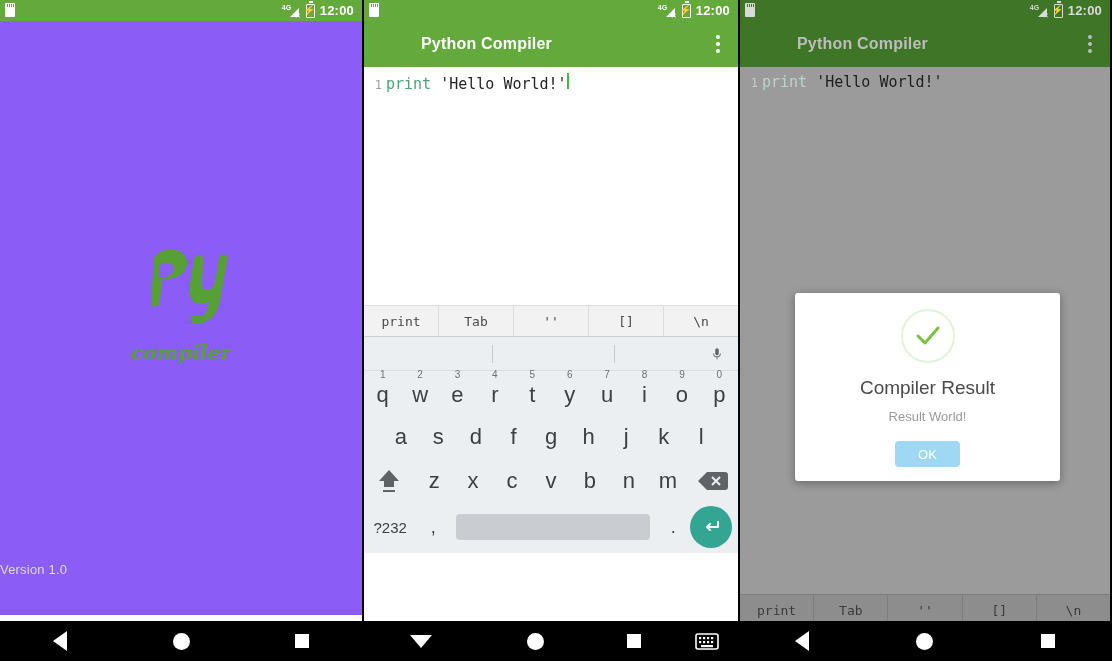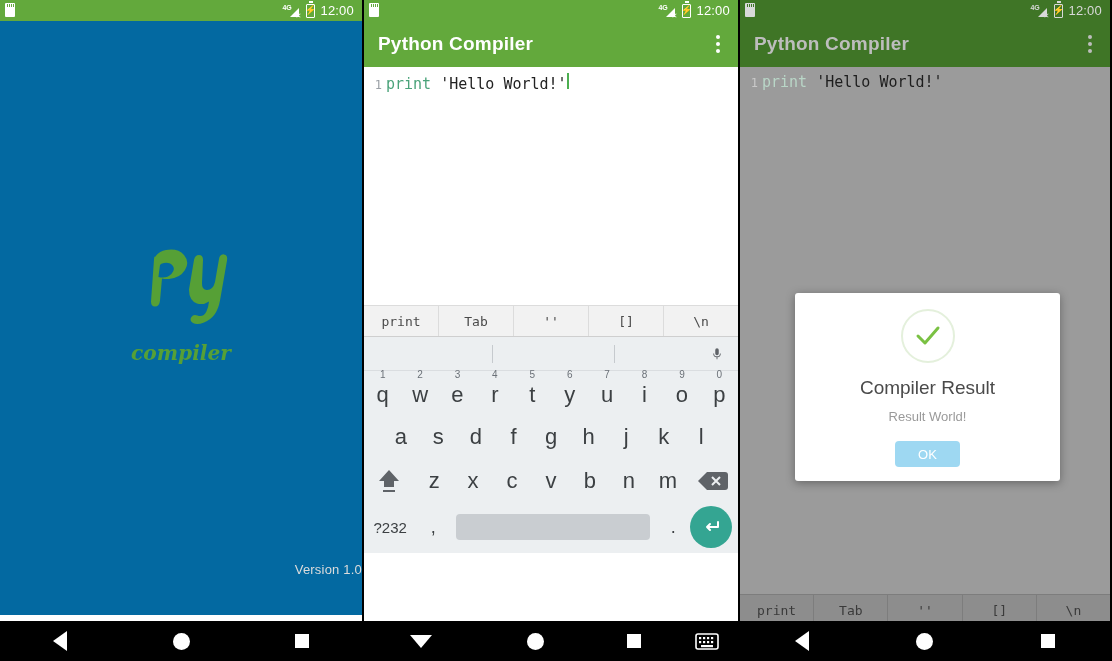--- a/index.html
+++ b/index.html
@@ -41,39 +41,39 @@
   .dim .sig .tri { border-bottom-color:#d9d9d9; }
   .sig .x { position:absolute; right:0px; bottom:-1px; font-size:7px; color:#fff; line-height:7px;}
   .dim .sig .x { color:#d9d9d9; }
   .batt { position: relative; width: 9px; height: 14px; border: 1.5px solid #fff; border-radius: 1px; }
   .dim .batt { border-color:#d9d9d9; }
   .batt::before { content:""; position:absolute; top:-3.5px; left:2px; width:4px; height:2px; background:#fff;}
   .dim .batt::before { background:#d9d9d9;}
   .batt .bolt { position:absolute; inset:0; display:flex; align-items:center; justify-content:center;
     font-size:9px; line-height:1; color:#fff; }
   .dim .batt .bolt { color:#d9d9d9; }
-  .clock { font-size: 13px; font-weight: 400; letter-spacing: .2px; }
-
-  
-  .splash { height: 594px; background: #0369a1; position: relative; }
+  .clock { font-size: 13px; font-weight: 700; letter-spacing: .2px; }
+
+  
+  .splash { height: 594px; background: #8b5cf6; position: relative; }
   .logo-wrap { position:absolute; left:0; right:0; top:222px; text-align:center; }
   .logo-py { display:block; margin: 0 auto; }
   .logo-compiler { display:block; margin: 4px auto 0; }
   .version {
-    position:absolute; left:0; right:0; bottom:38px; text-align:right;
+    position:absolute; left:0; right:0; bottom:38px; text-align:left;
     font-size: 13px; color: #dcdcdc; letter-spacing:.2px;
   }
 
   
   .appbar {
     height: 46px; background: #63a93c; display:flex; align-items:center;
     padding: 0 14px; justify-content: space-between;
   }
   .appbar.dim { background:#3f7526; }
-  .appbar-title { color:#fff; font-size:19px; font-weight:bold; letter-spacing:.2px; }
+  .appbar-title { color:#fff; font-size:16px; font-weight:bold; letter-spacing:.2px;margin-left:43px; }
   .appbar.dim .appbar-title { color:#bdbdbd; }
   .kebab { display:flex; flex-direction:column; gap:3px; padding:6px 4px; cursor:pointer;}
   .kebab i { width:4px; height:4px; border-radius:50%; background:#fff; display:block;}
   .appbar.dim .kebab i { background:#bdbdbd; }
 
   
   .editor { background:#fff; padding: 6px 0 0 0; position:relative; }
   .editor.dim { background:#9b9b9b; }
   .code-line { display:flex; align-items:baseline; font-family:"DejaVu Sans Mono", monospace;
                font-size:15px; padding-left:4px; white-space:pre; }

